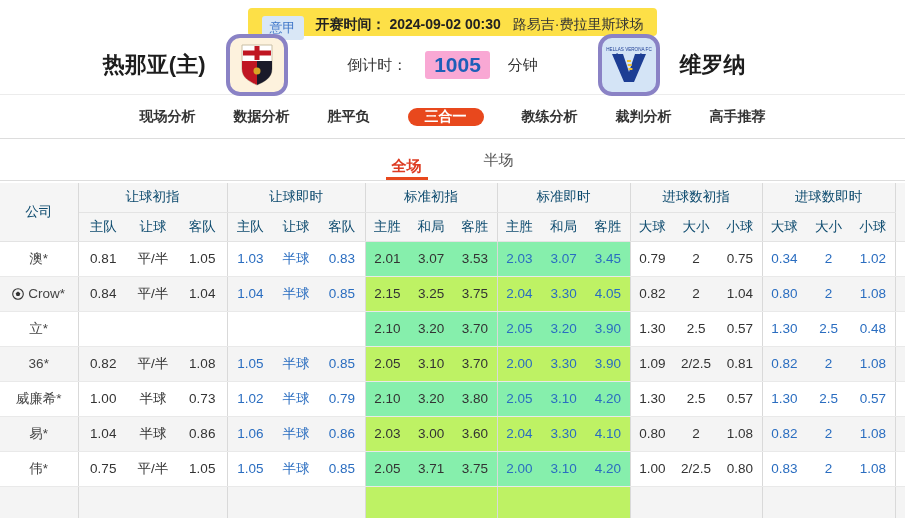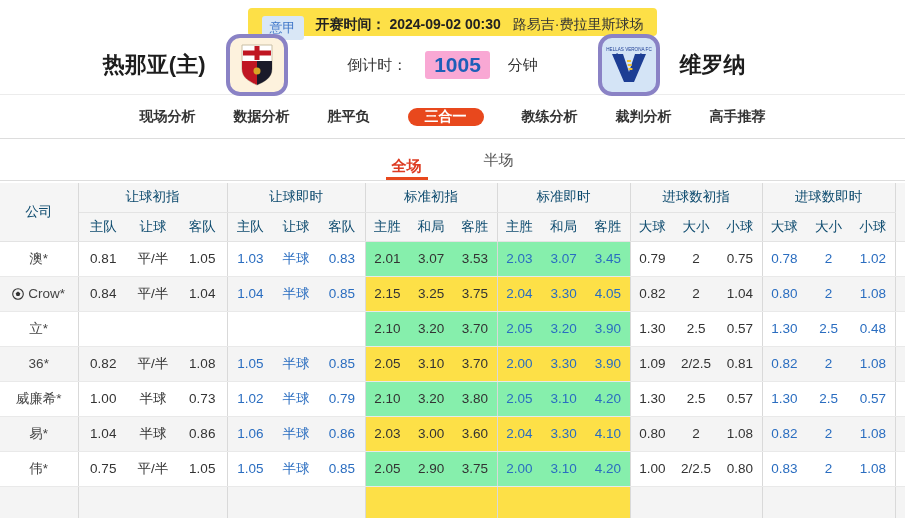--- a/index.html
+++ b/index.html
@@ -45,21 +45,21 @@
 
   
   table { width:905px; table-layout:fixed; border-collapse:collapse; margin-top:2px; }
   th, td { font-size:13.5px; text-align:center; height:29px; font-weight:normal;
     overflow:hidden; white-space:nowrap; }
   thead th { background:#f5f5f5; color:#0c4a6e; border-bottom:1px solid #e3e3e3; }
   tbody td { height:35px; border-bottom:1px solid #e9e9e9; color:#333; }
   .gb { border-right:1px solid #d9d9d9; }
   tr.alt td { background:#f4f4f4; }
   td.tint { background:#86efac; }
-  tr.alt td.tint { background:#fde047; }
+  tr.alt td.tint { background:#bef264; }
   td.live { color:#2a6dc0; }
   td.company { color:#444; }
   .ball-ic { display:inline-block; vertical-align:-2px; margin-right:4px; }
 </style>
 </head>
 <body>
 
 <div class="banner-wrap">
   <div class="banner">
     <span class="league-badge">意甲</span>
@@ -186,21 +186,21 @@
         <td class="gb  live">0.83</td>
         <td class=" tint ">2.01</td>
         <td class=" tint ">3.07</td>
         <td class="gb tint ">3.53</td>
         <td class=" tint live">2.03</td>
         <td class=" tint live">3.07</td>
         <td class="gb tint live">3.45</td>
         <td class="  ">0.79</td>
         <td class="  ">2</td>
         <td class="gb  ">0.75</td>
-        <td class="  live">0.78</td>
+        <td class="  live">0.34</td>
         <td class="  live">2</td>
         <td class="gb  live">1.02</td>
         <td></td>
       </tr>
       <tr class="alt">
         <td class="company gb"><svg class="ball-ic" width="12" height="12" viewBox="0 0 12 12">
             <circle cx="6" cy="6" r="5.3" fill="none" stroke="#333" stroke-width="1.1"></circle>
             <polygon points="6,3.4 8.3,5.2 7.4,7.9 4.6,7.9 3.7,5.2" fill="#333"></polygon>
           </svg>Crow*</td>
         <td class="  ">0.84</td>
@@ -313,21 +313,21 @@
       </tr>
       <tr class="">
         <td class="company gb">伟*</td>
         <td class="  ">0.75</td>
         <td class="  ">平/半</td>
         <td class="gb  ">1.05</td>
         <td class="  live">1.05</td>
         <td class="  live">半球</td>
         <td class="gb  live">0.85</td>
         <td class=" tint ">2.05</td>
-        <td class=" tint ">2.90</td>
+        <td class=" tint ">3.71</td>
         <td class="gb tint ">3.75</td>
         <td class=" tint live">2.00</td>
         <td class=" tint live">3.10</td>
         <td class="gb tint live">4.20</td>
         <td class="  ">1.00</td>
         <td class="  ">2/2.5</td>
         <td class="gb  ">0.80</td>
         <td class="  live">0.83</td>
         <td class="  live">2</td>
         <td class="gb  live">1.08</td>

